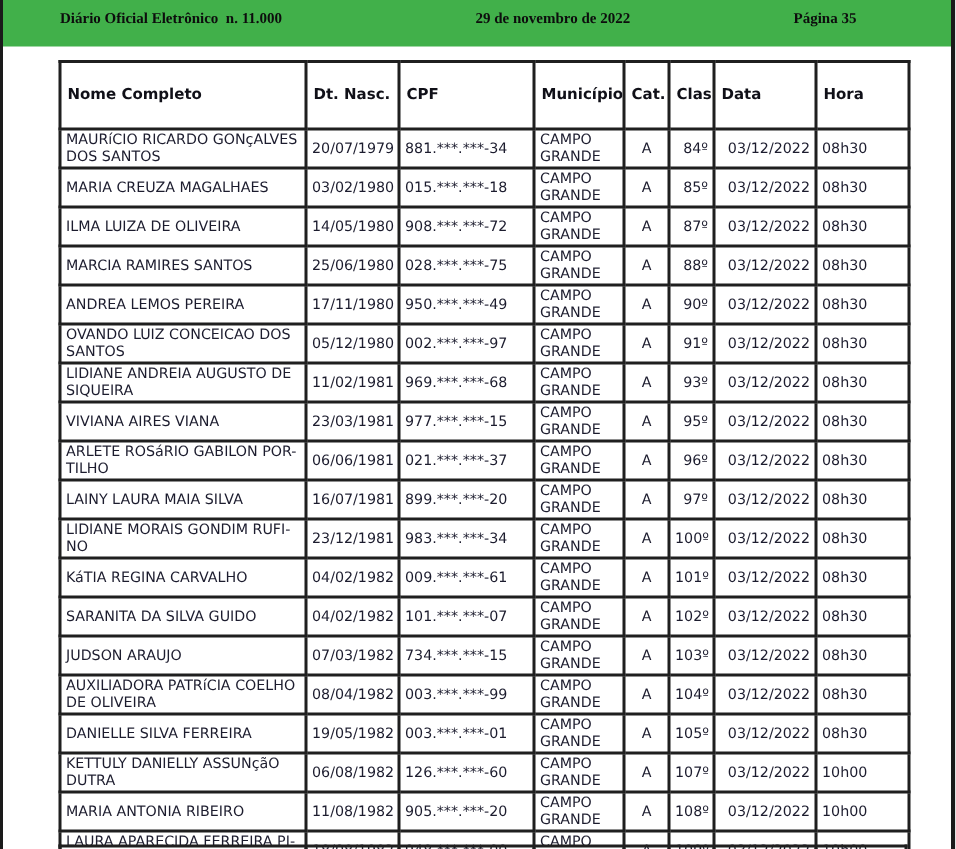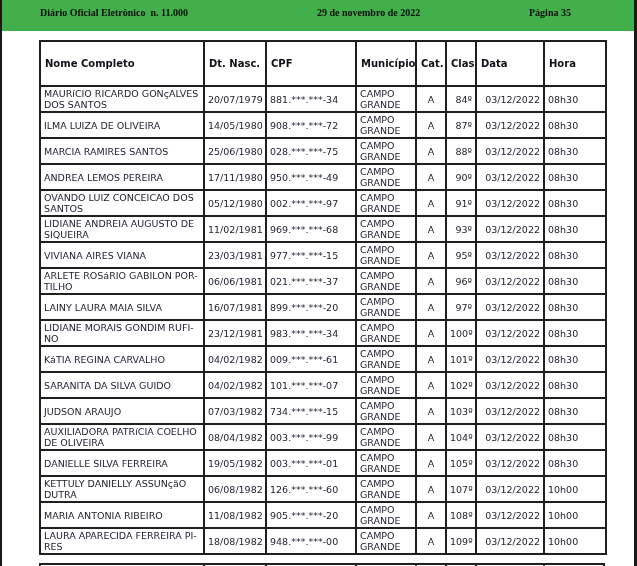--- a/index.html
+++ b/index.html
@@ -74,20 +74,31 @@
           <td class="c1">20/07/1979</td>
           <td class="c2">881.***.***-34</td>
           <td class="c3">CAMPO
 GRANDE</td>
           <td class="c4">A</td>
           <td class="c5">84º</td>
           <td class="c6">03/12/2022</td>
           <td class="c7">08h30</td>
         </tr>
         <tr>
+          <td class="c0">MARIA CREUZA MAGALHAES</td>
+          <td class="c1">03/02/1980</td>
+          <td class="c2">015.***.***-18</td>
+          <td class="c3">CAMPO
+GRANDE</td>
+          <td class="c4">A</td>
+          <td class="c5">85º</td>
+          <td class="c6">03/12/2022</td>
+          <td class="c7">08h30</td>
+        </tr>
+        <tr>
           <td class="c0">ILMA LUIZA DE OLIVEIRA</td>
           <td class="c1">14/05/1980</td>
           <td class="c2">908.***.***-72</td>
           <td class="c3">CAMPO
 GRANDE</td>
           <td class="c4">A</td>
           <td class="c5">87º</td>
           <td class="c6">03/12/2022</td>
           <td class="c7">08h30</td>
         </tr>

